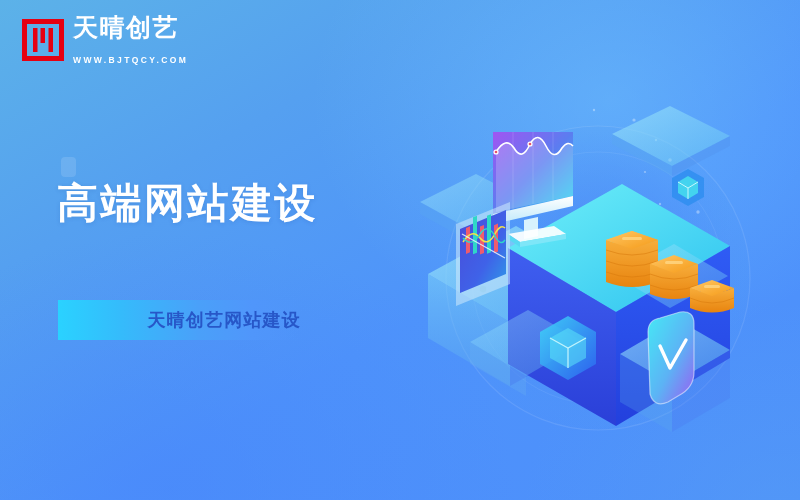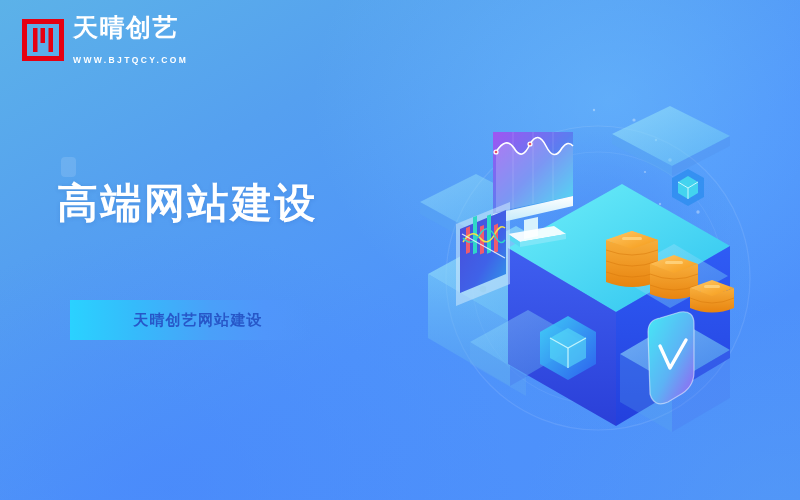--- a/index.html
+++ b/index.html
@@ -84,29 +84,29 @@
   .subline {
     position: absolute;
     left: 58px; top: 249px;
     color: #ffffff;
     font-size: 16px;
     letter-spacing: .6px;
     white-space: nowrap;
   }
   .cta {
     position: absolute;
-    left: 70px; top: 300px;
+    left: 58px; top: 300px;
     width: 243px; height: 40px;
     border: none;
     padding: 0 0 0 13px;
-    text-align: center;
+    text-align: right;
     cursor: pointer;
     color: #2757c8;
     font-family: inherit;
-    font-size: 15px;
+    font-size: 18px;
     font-weight: bold;
     letter-spacing: 1.2px;
     background: linear-gradient(90deg, #2ad2ff 0%, #35bbfb 26%, #4aa0f9 58%, #5096fb 80%, rgba(80,150,251,0) 100%);
   }
 
   
   .illo {
     position: absolute;
     left: 398px; top: 96px;
     width: 404px; height: 404px;

